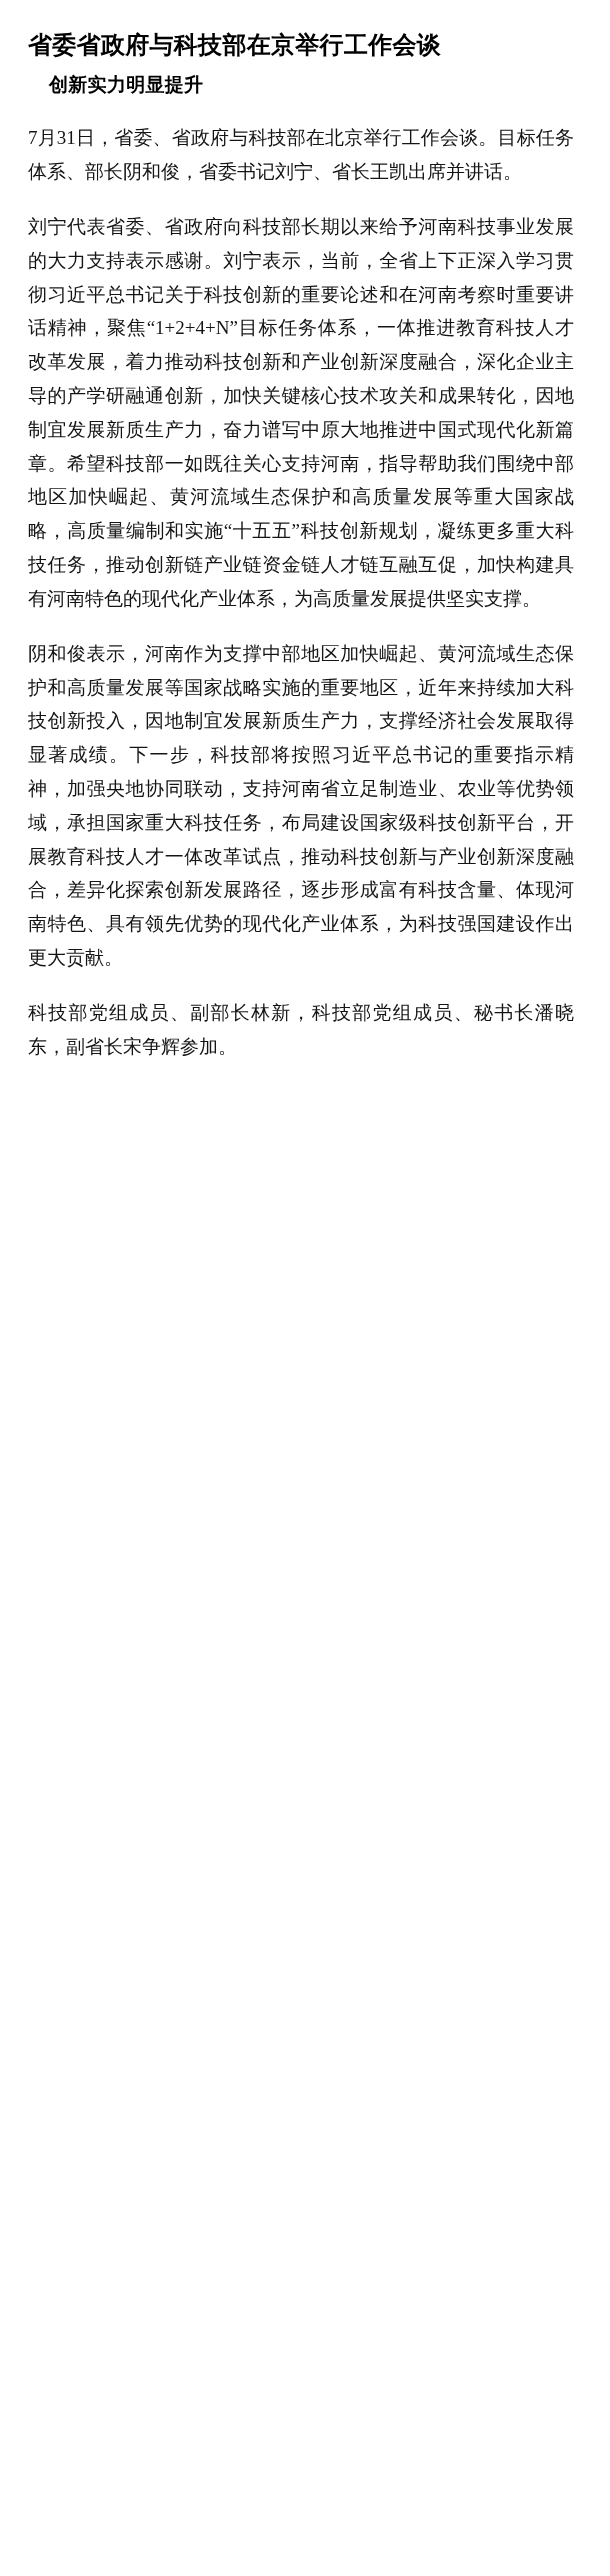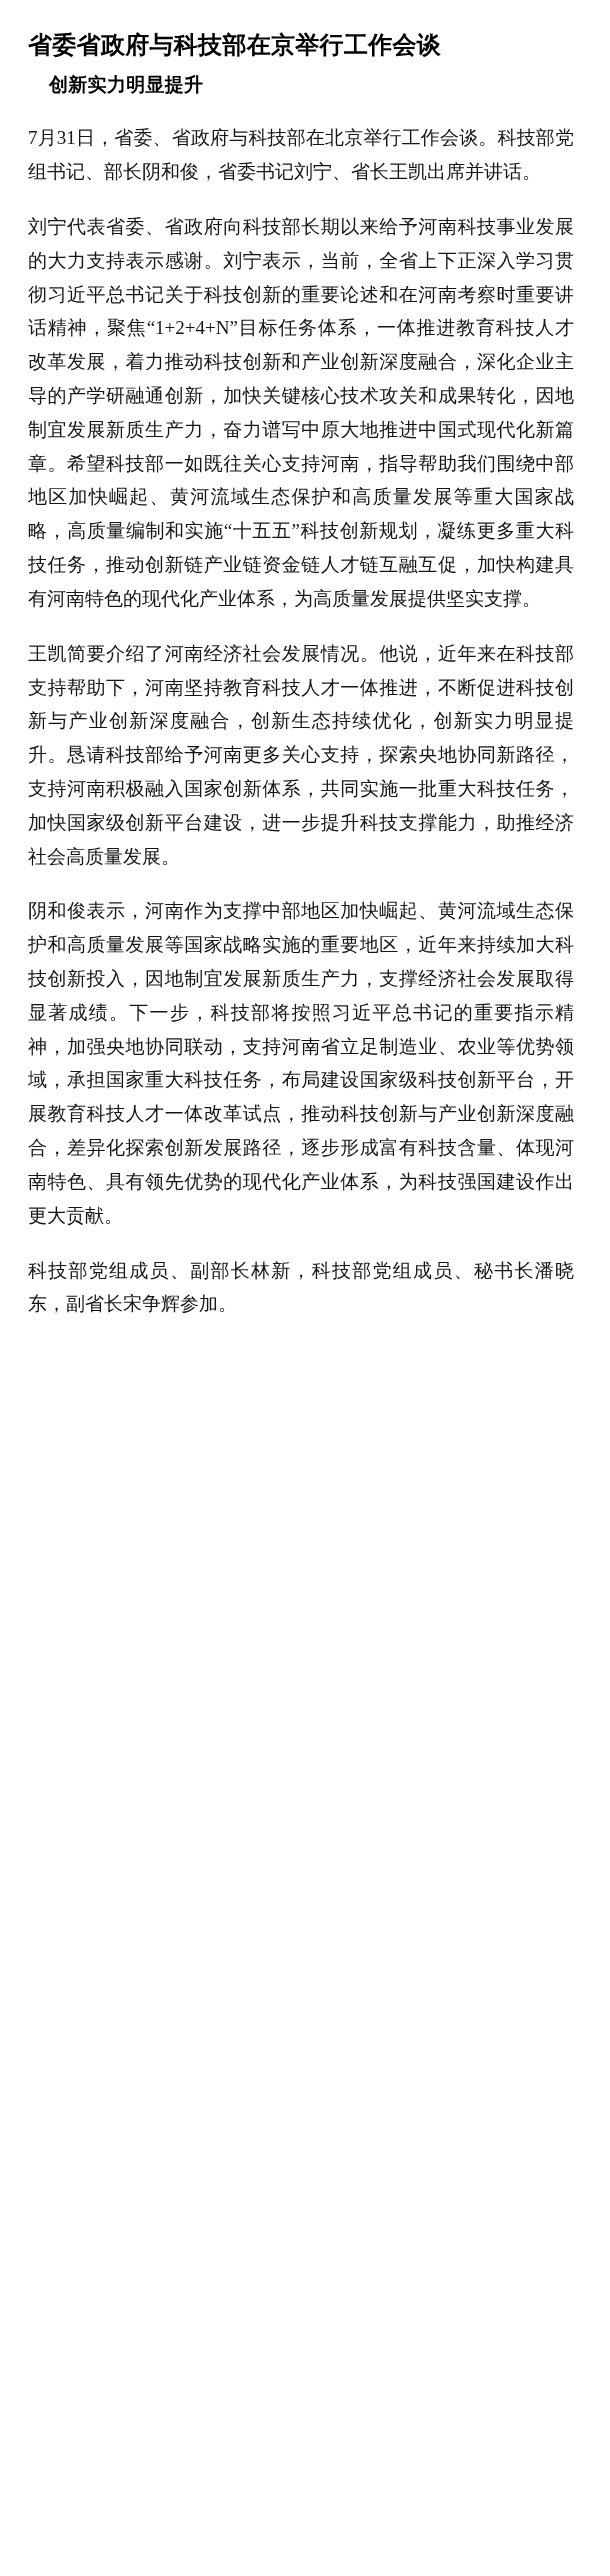--- a/index.html
+++ b/index.html
@@ -57,21 +57,20 @@
 </head>
 <body>
 
 <div class="page">
 
   <h1 class="headline">省委省政府与科技部在京举行工作会谈</h1>
 
   <h2 class="subhead">创新实力明显提升</h2>
 
   <div class="article">
-    <p>7月31日，省委、省政府与科技部在北京举行工作会谈。科技部党组书记、部长阴和俊，省委书记刘宁、省长王凯出席并讲话。</p>
+    <p>7月31日，省委、省政府与科技部在北京举行工作会谈。目标任务体系、部长阴和俊，省委书记刘宁、省长王凯出席并讲话。</p>
     <p>刘宁代表省委、省政府向科技部长期以来给予河南科技事业发展的大力支持表示感谢。刘宁表示，当前，全省上下正深入学习贯彻习近平总书记关于科技创新的重要论述和在河南考察时重要讲话精神，聚焦“1+2+4+N”目标任务体系，一体推进教育科技人才改革发展，着力推动科技创新和产业创新深度融合，深化企业主导的产学研融通创新，加快关键核心技术攻关和成果转化，因地制宜发展新质生产力，奋力谱写中原大地推进中国式现代化新篇章。希望科技部一如既往关心支持河南，指导帮助我们围绕中部地区加快崛起、黄河流域生态保护和高质量发展等重大国家战略，高质量编制和实施“十五五”科技创新规划，凝练更多重大科技任务，推动创新链产业链资金链人才链互融互促，加快构建具有河南特色的现代化产业体系，为高质量发展提供坚实支撑。</p>
-    <p>王凯简要介绍了河南经济社会发展情况。他说，近年来在科技部支持帮助下，河南坚持教育科技人才一体推进，不断促进科技创新与产业创新深度融合，创新生态持续优化，创新实力明显提升。恳请科技部给予河南更多关心支持，探索央地协同新路径，支持河南积极融入国家创新体系，共同实施一批重大科技任务，加快国家级创新平台建设，进一步提升科技支撑能力，助推经济社会高质量发展。</p>
     <p>阴和俊表示，河南作为支撑中部地区加快崛起、黄河流域生态保护和高质量发展等国家战略实施的重要地区，近年来持续加大科技创新投入，因地制宜发展新质生产力，支撑经济社会发展取得显著成绩。下一步，科技部将按照习近平总书记的重要指示精神，加强央地协同联动，支持河南省立足制造业、农业等优势领域，承担国家重大科技任务，布局建设国家级科技创新平台，开展教育科技人才一体改革试点，推动科技创新与产业创新深度融合，差异化探索创新发展路径，逐步形成富有科技含量、体现河南特色、具有领先优势的现代化产业体系，为科技强国建设作出更大贡献。</p>
     <p>科技部党组成员、副部长林新，科技部党组成员、秘书长潘晓东，副省长宋争辉参加。</p>
   </div>
 
 </div>
 
 
 </body></html>

